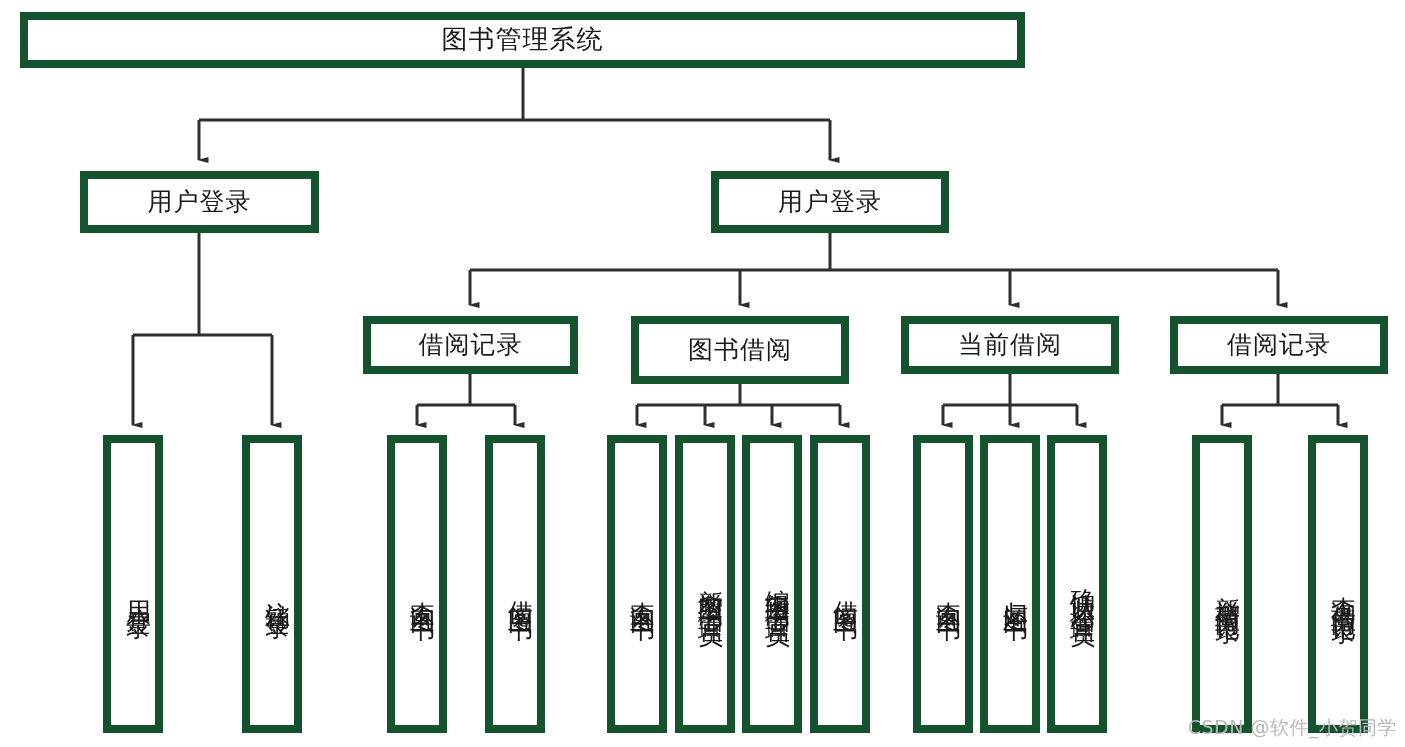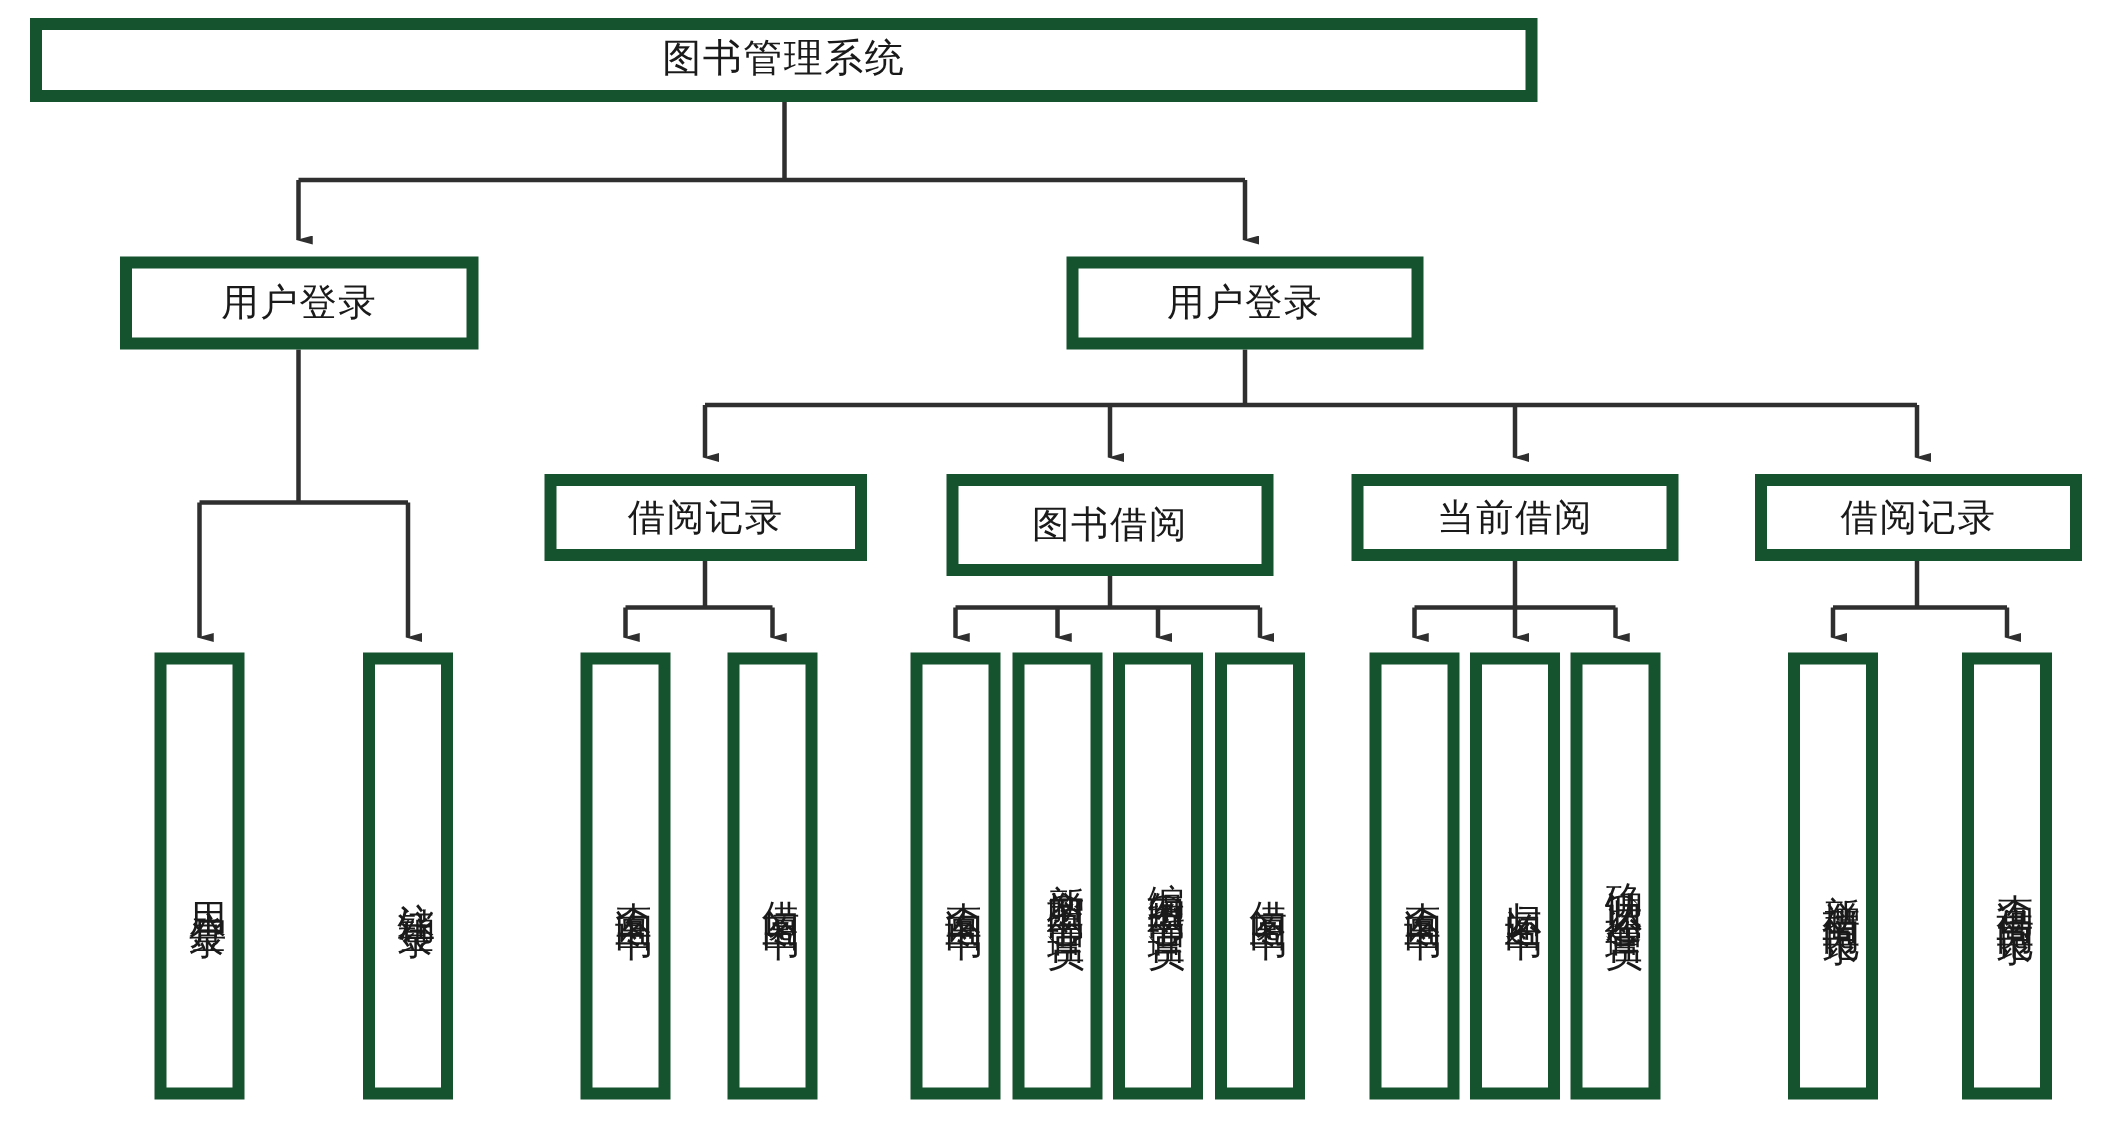--- a/index.html
+++ b/index.html
@@ -183,13 +183,14 @@
     <span class="vlabel">确认归还（管理员）</span>
   </div>
 
   <div class="node vert" style="left:1192px; top:435px; width:60px; height:298px;">
     <span class="vlabel">新增借阅记录</span>
   </div>
   <div class="node vert" style="left:1308px; top:435px; width:60px; height:298px;">
     <span class="vlabel">查询借阅记录</span>
   </div>
 
+  <div class="watermark">CSDN @软件_小贺同学</div>
 </div>
 
 </body></html>

